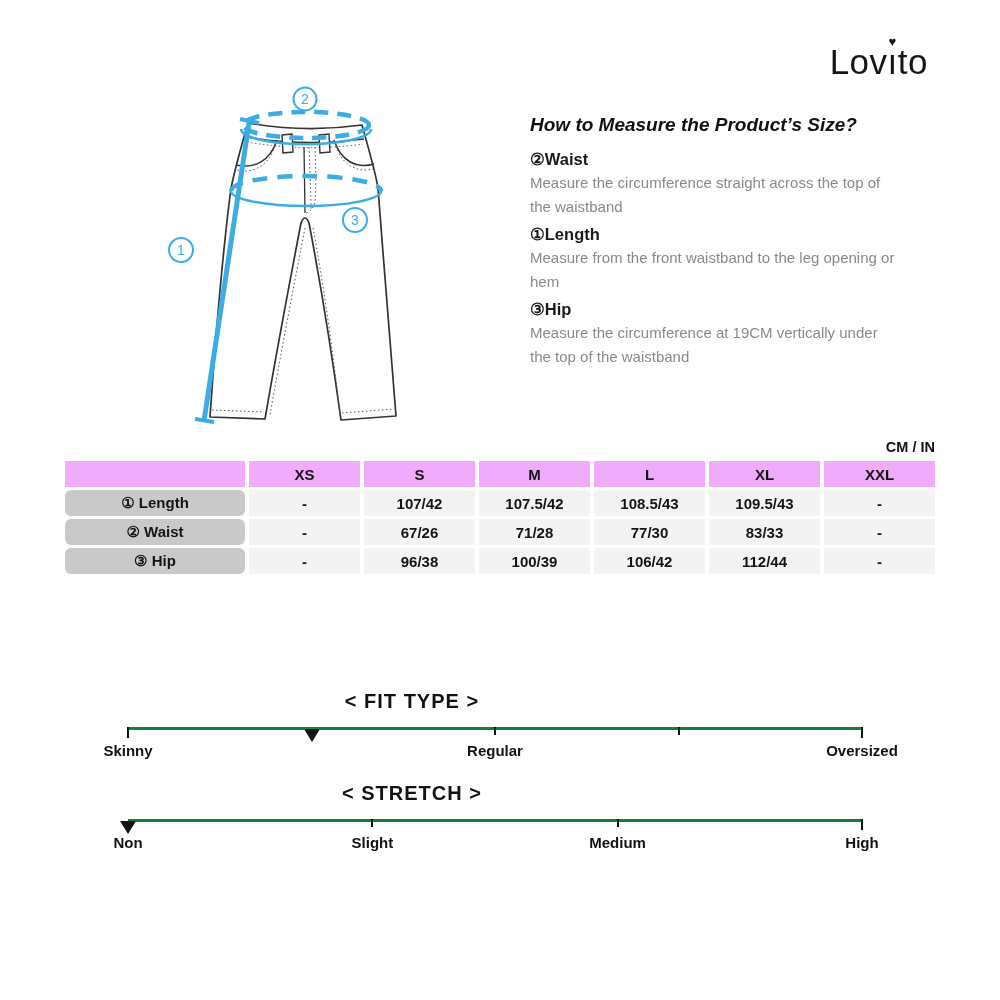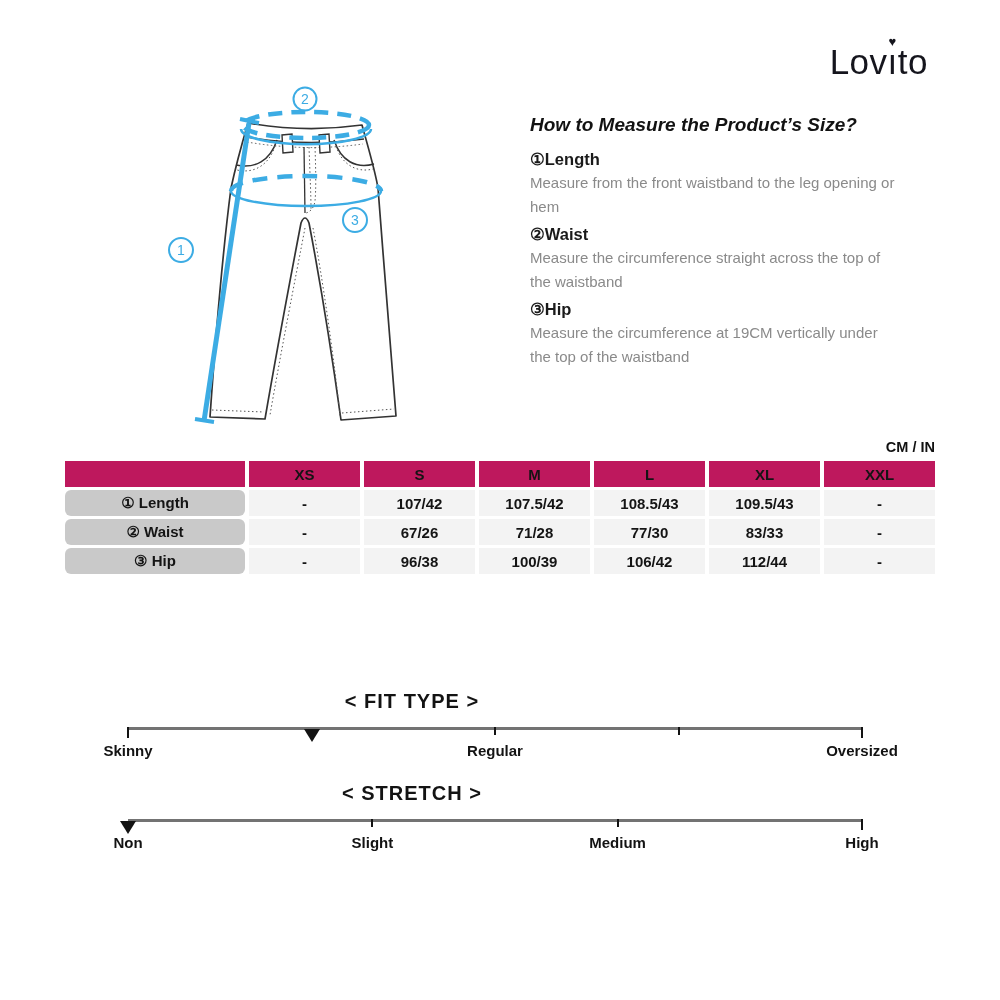--- a/index.html
+++ b/index.html
@@ -23,36 +23,36 @@
   .howto-title{font-size:19px;font-weight:bold;color:#121212;margin-bottom:11px;font-style:italic;}
   .howto-heading{font-size:16.5px;font-weight:bold;color:#1a1a1a;line-height:24px;margin-top:3px;}
   .howto-body{font-size:15px;color:#8a8a8a;line-height:24px;width:365px;}
 
   
   .unit-label{position:absolute;top:439px;right:65px;font-size:14.5px;font-weight:bold;}
   .size-table{position:absolute;top:458px;left:61px;width:878px;table-layout:fixed;
               border-collapse:separate;border-spacing:4px 3px;
               font-size:15px;font-weight:bold;text-align:center;}
   .size-table th,.size-table td{height:26px;padding:0;overflow:hidden;white-space:nowrap;}
-  .size-table th{background:#be185d;font-weight:bold;color:#141414;}
+  .size-table th{background:#f0abfc;font-weight:bold;color:#141414;}
   .size-table th.corner{width:180px;}
   .size-table td.row-label{background:#c9c9c9;color:#141414;border-radius:6px;}
   .size-table td.val{background:#f3f3f3;color:#141414;}
 
   
   .note{position:absolute;top:622px;left:0;width:100%;text-align:center;
         font-size:16px;font-weight:bold;color:#131313;}
 
   
   .scale-block{position:absolute;left:0;width:824px;height:90px;}
   #scale-fit-type{top:690px;}
   #scale-stretch{top:782px;}
   .scale-title{position:absolute;top:0;left:0;width:100%;text-align:center;
                font-size:20px;font-weight:bold;letter-spacing:1px;color:#131313;}
-  .scale-line{position:absolute;left:128px;top:37px;width:734px;height:3px;background:#737373;}
+  .scale-line{position:absolute;left:128px;top:37px;width:734px;height:3px;background:#15803d;}
   .scale-tick{position:absolute;top:0;width:2px;background:#131313;transform:translateX(-50%);}
   .scale-tick.end{height:11px;}
   .scale-tick.mid{height:8px;}
   .scale-marker{position:absolute;top:2px;width:0;height:0;transform:translateX(-50%);
                 border-left:8px solid transparent;border-right:8px solid transparent;
                 border-top:13px solid #131313;}
   .scale-label{position:absolute;top:15px;transform:translateX(-50%);
                font-size:15px;font-weight:bold;white-space:nowrap;color:#131313;}
 </style>
 </head>
@@ -103,26 +103,26 @@
       <text x="157" y="19">2</text>
       <text x="33" y="170">1</text>
       <text x="207" y="140">3</text>
     </g>
   </svg>
 
   <div class="howto">
     <div class="howto-title">How to Measure the Product’s Size?</div>
     <div id="howto-items">
         <div class="howto-item">
+          <div class="howto-heading">②Waist</div>
+          <div class="howto-body">Measure the circumference straight across the top of the waistband</div>
+        </div>
+        <div class="howto-item">
           <div class="howto-heading">①Length</div>
           <div class="howto-body">Measure from the front waistband to the leg opening or hem</div>
-        </div>
-        <div class="howto-item">
-          <div class="howto-heading">②Waist</div>
-          <div class="howto-body">Measure the circumference straight across the top of the waistband</div>
         </div>
         <div class="howto-item">
           <div class="howto-heading">③Hip</div>
           <div class="howto-body">Measure the circumference at 19CM vertically under the top of the waistband</div>
         </div>
       </div>
   </div>
 
   <div class="unit-label">CM / IN</div>
   <table class="size-table">

